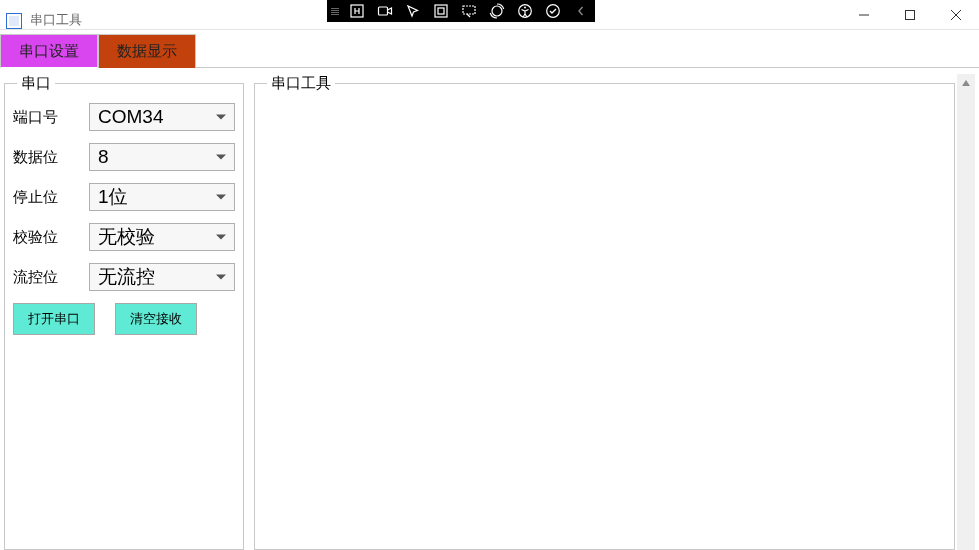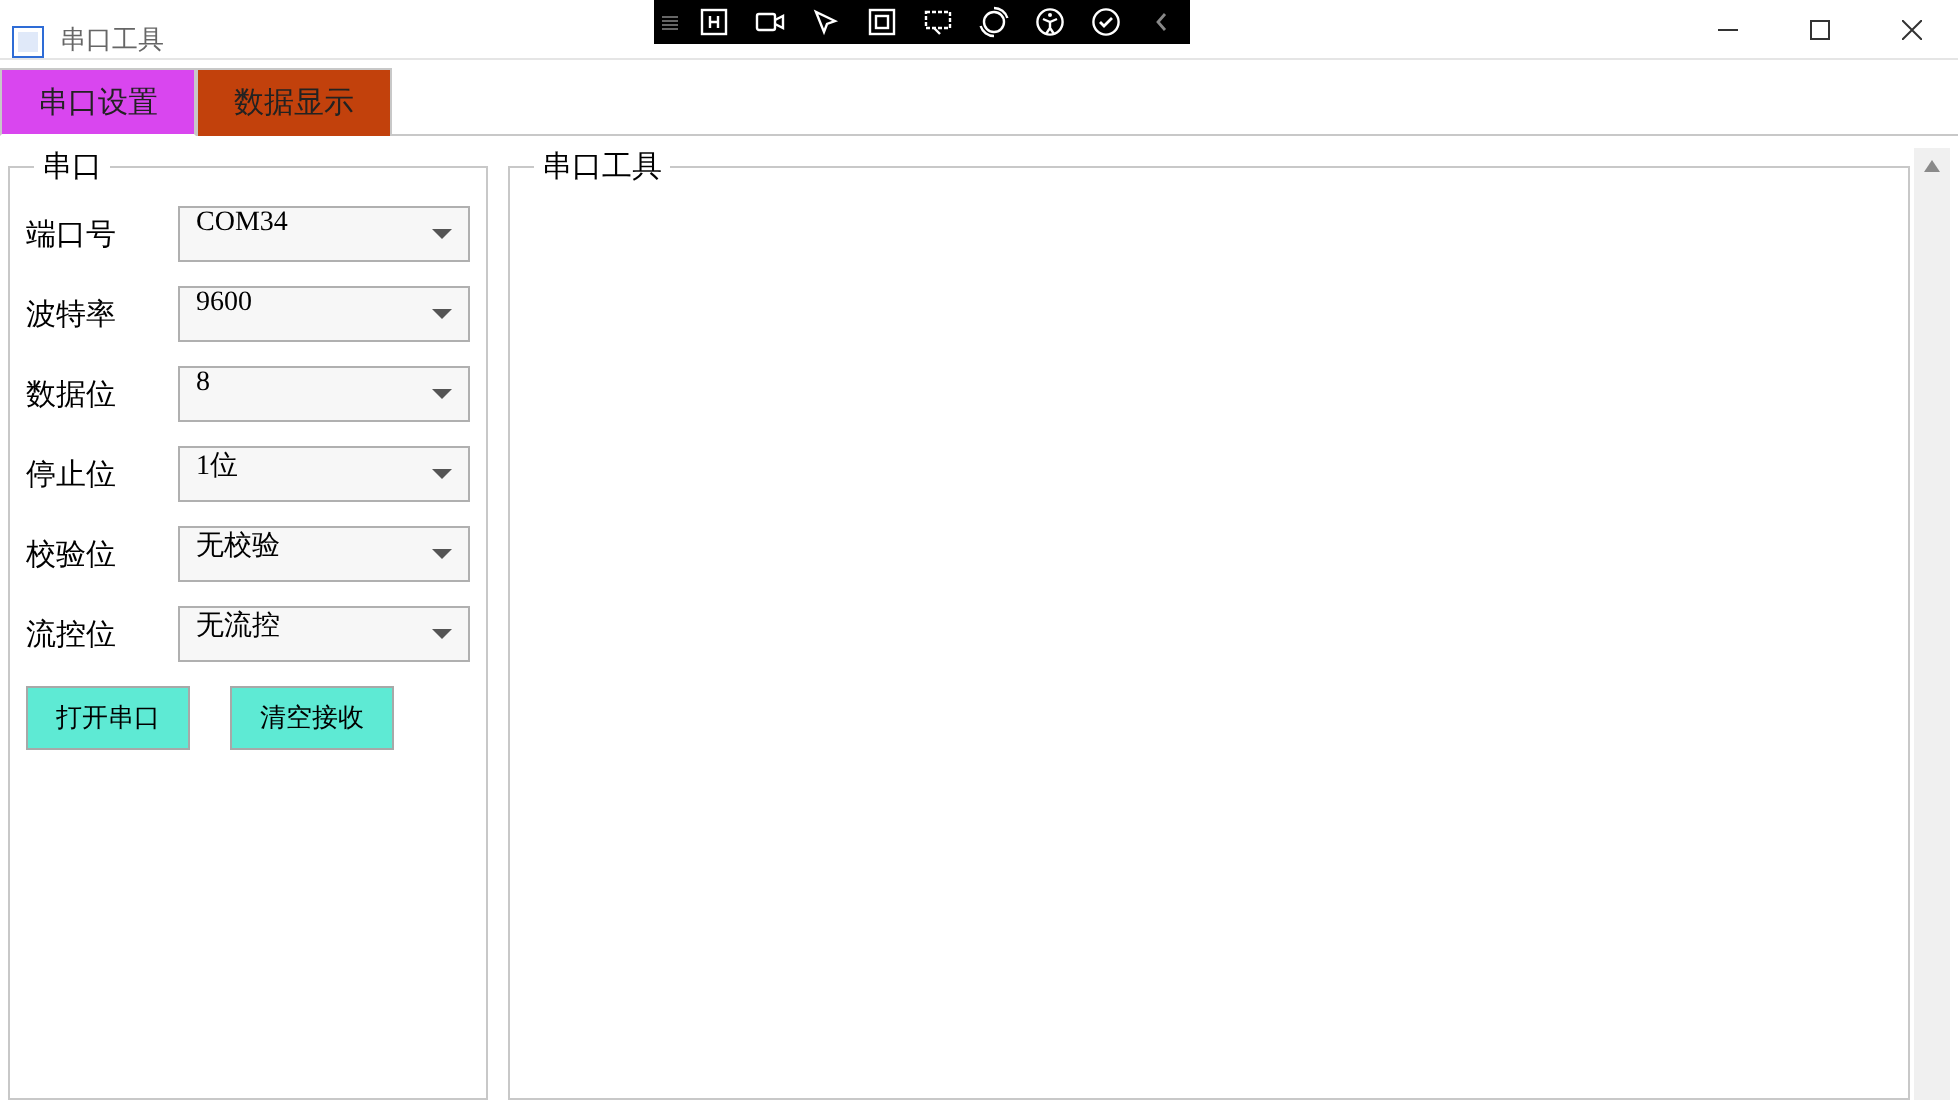--- a/index.html
+++ b/index.html
@@ -27,21 +27,21 @@
 
     
     .content { display:flex; padding:6px 4px 0 4px; gap:10px; height: calc(100% - 30px - 34px - 4px); }
 
     fieldset { border:1px solid #c8c8c8; padding:10px 8px 8px 8px; position:relative; }
     fieldset legend { font-size:15px; padding:0 4px; color:#000; margin-left:4px; }
 
     .serial-settings { width:240px; }
     .form-row { display:flex; align-items:center; gap:22px; margin-bottom:12px; }
     .form-row label { width:54px; text-align:left; color:#000; font-size:15px; }
-    .combo { flex:1; position:relative; height:28px; border:1px solid #b0b0b0; background:#f7f7f7; display:flex; padding:0 26px 0 8px; font-size:14px; cursor:default;font-family:Liberation Serif, serif; }
+    .combo { flex:1; position:relative; height:28px; border:1px solid #b0b0b0; background:#f7f7f7; display:flex; align-items:center; padding:0 26px 0 8px; font-size:19px; cursor:default; }
     .combo::after { content:""; position:absolute; right:8px; top:50%; width:0; height:0; border-left:5px solid transparent; border-right:5px solid transparent; border-top:5px solid #555; transform:translateY(-50%); }
 
     .btn-row { display:flex; gap:20px; margin-top:4px; }
     .push-btn { border:1px solid #a8a8a8; background:#5eead4; padding:6px 14px; font-size:13px; cursor:pointer; }
 
     .recv-area { flex:1; display:flex; position:relative; }
     .recv-area fieldset { flex:1; display:flex; }
     .recv-box { flex:1; border:none; background:#fff; margin-top:2px; }
 
     .vscroll { width:18px; background:#f0f0f0; margin-left:2px; position:relative; display:flex; flex-direction:column; align-items:center; gap:0; }
@@ -142,26 +142,20 @@
 <div class="tabs-underline"></div>
 
 <div class="content">
   <fieldset class="serial-settings">
     <legend>串口</legend>
 
     <div class="form-row">
       <label>端口号</label>
       <div class="combo">
           <span>COM34</span>
-        </div>
-    </div>
-    <div class="form-row">
-      <label>波特率</label>
-      <div class="combo">
-          <span>9600</span>
         </div>
     </div>
     <div class="form-row">
       <label>数据位</label>
       <div class="combo">
           <span>8</span>
         </div>
     </div>
     <div class="form-row">
       <label>停止位</label>

